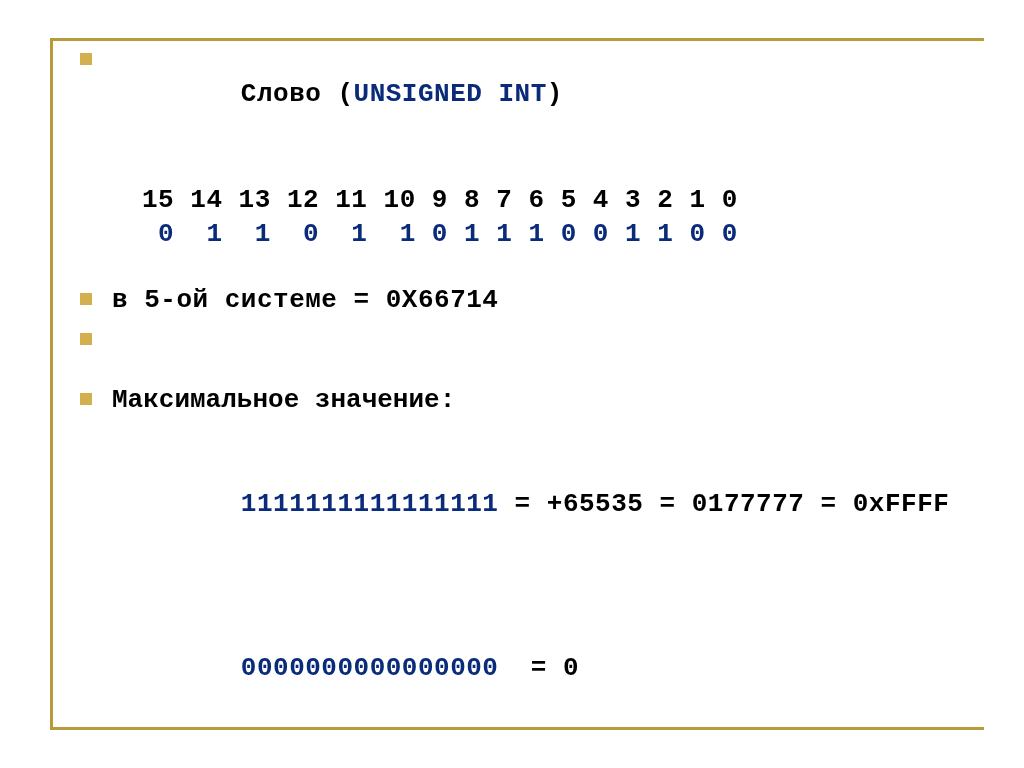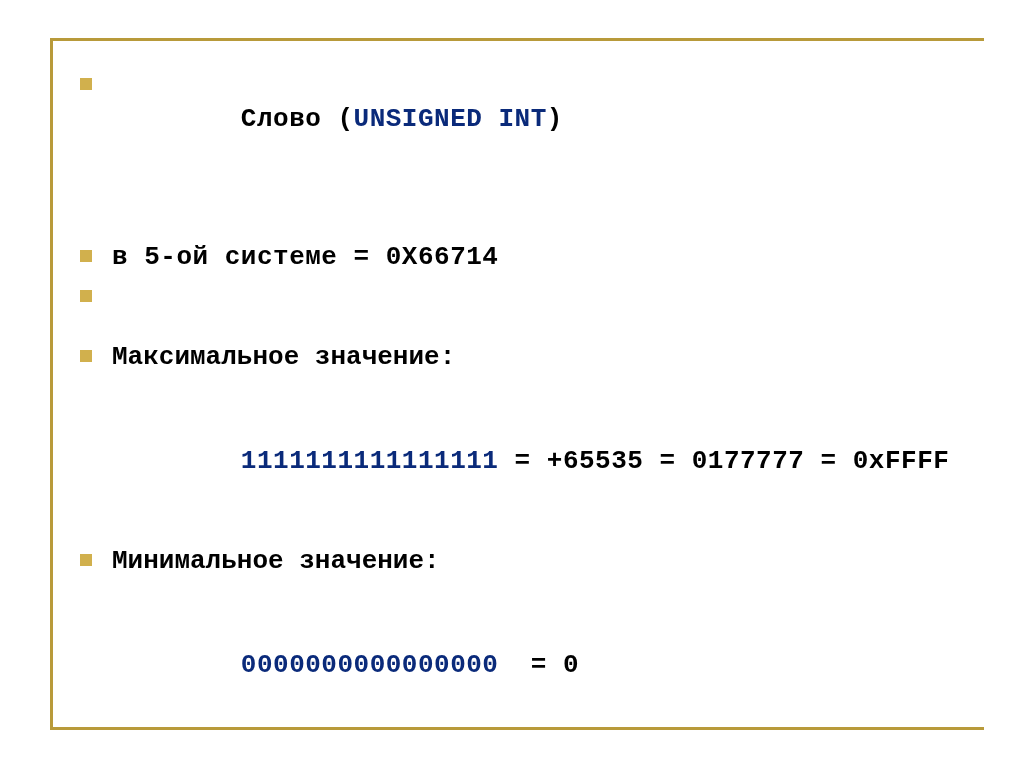--- a/index.html
+++ b/index.html
@@ -8,21 +8,21 @@
     width: 1024px;
     height: 768px;
     background: #ffffff;
     font-family: "Times New Roman", Times, serif;
   }
   .slide {
     position: relative;
     box-sizing: border-box;
     width: 1024px;
     height: 768px;
-    padding: 48px 40px 30px 50px;
+    padding: 23px 40px 30px 50px;
   }
   .frame-top {
     position: absolute;
     left: 50px;
     right: 40px;
     top: 38px;
     height: 3px;
     background: #b89a3a;
   }
   .frame-left {
@@ -85,20 +85,24 @@
 
     <div class="row">
       <div class="bullet"></div>
       <div class="line mono">
         <span class="black">Слово (</span><span class="navy">UNSIGNED INT</span><span class="black">)</span>
       </div>
     </div>
 
     <div class="spacer-lg"></div>
 
+    <div class="indent-block">
+      <div class="line mono black">15 14 13 12 11 10 9 8 7 6 5 4 3 2 1 0</div>
+      <div class="line mono navy"> 0  1  1  0  1  1 0 1 1 1 0 0 1 1 0 0</div>
+    </div>
 
     <div class="spacer-lg"></div>
 
     <div class="row">
       <div class="bullet"></div>
       <div class="line mono black">в 5-ой системе = 0X66714</div>
     </div>
 
     <div class="row">
       <div class="bullet"></div>
@@ -114,24 +118,20 @@
     <div class="spacer-md"></div>
 
     <div class="indent-block-2">
       <div class="line mono">
         <span class="navy">1111111111111111</span><span class="black"> = +65535 = 0177777 = 0xFFFF</span>
       </div>
     </div>
 
     <div class="spacer-lg"></div>
 
-    <div class="row">
-      <div class="bullet"></div>
-      <div class="line serif-bold black">Минимальное значение:</div>
-    </div>
 
     <div class="spacer-md"></div>
 
     <div class="indent-block-2">
       <div class="line mono">
         <span class="navy">0000000000000000</span><span class="black">  = 0</span>
       </div>
     </div>
 
   </div>

